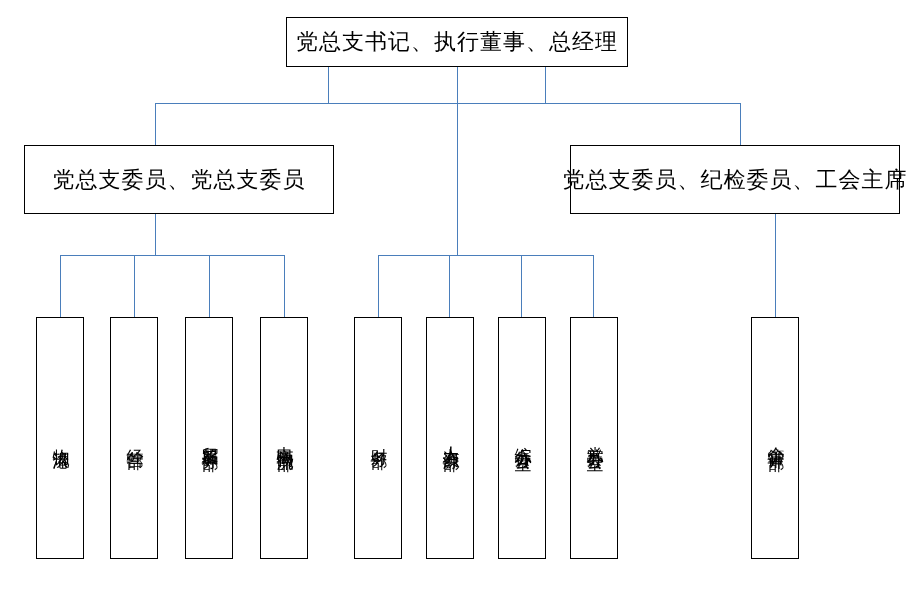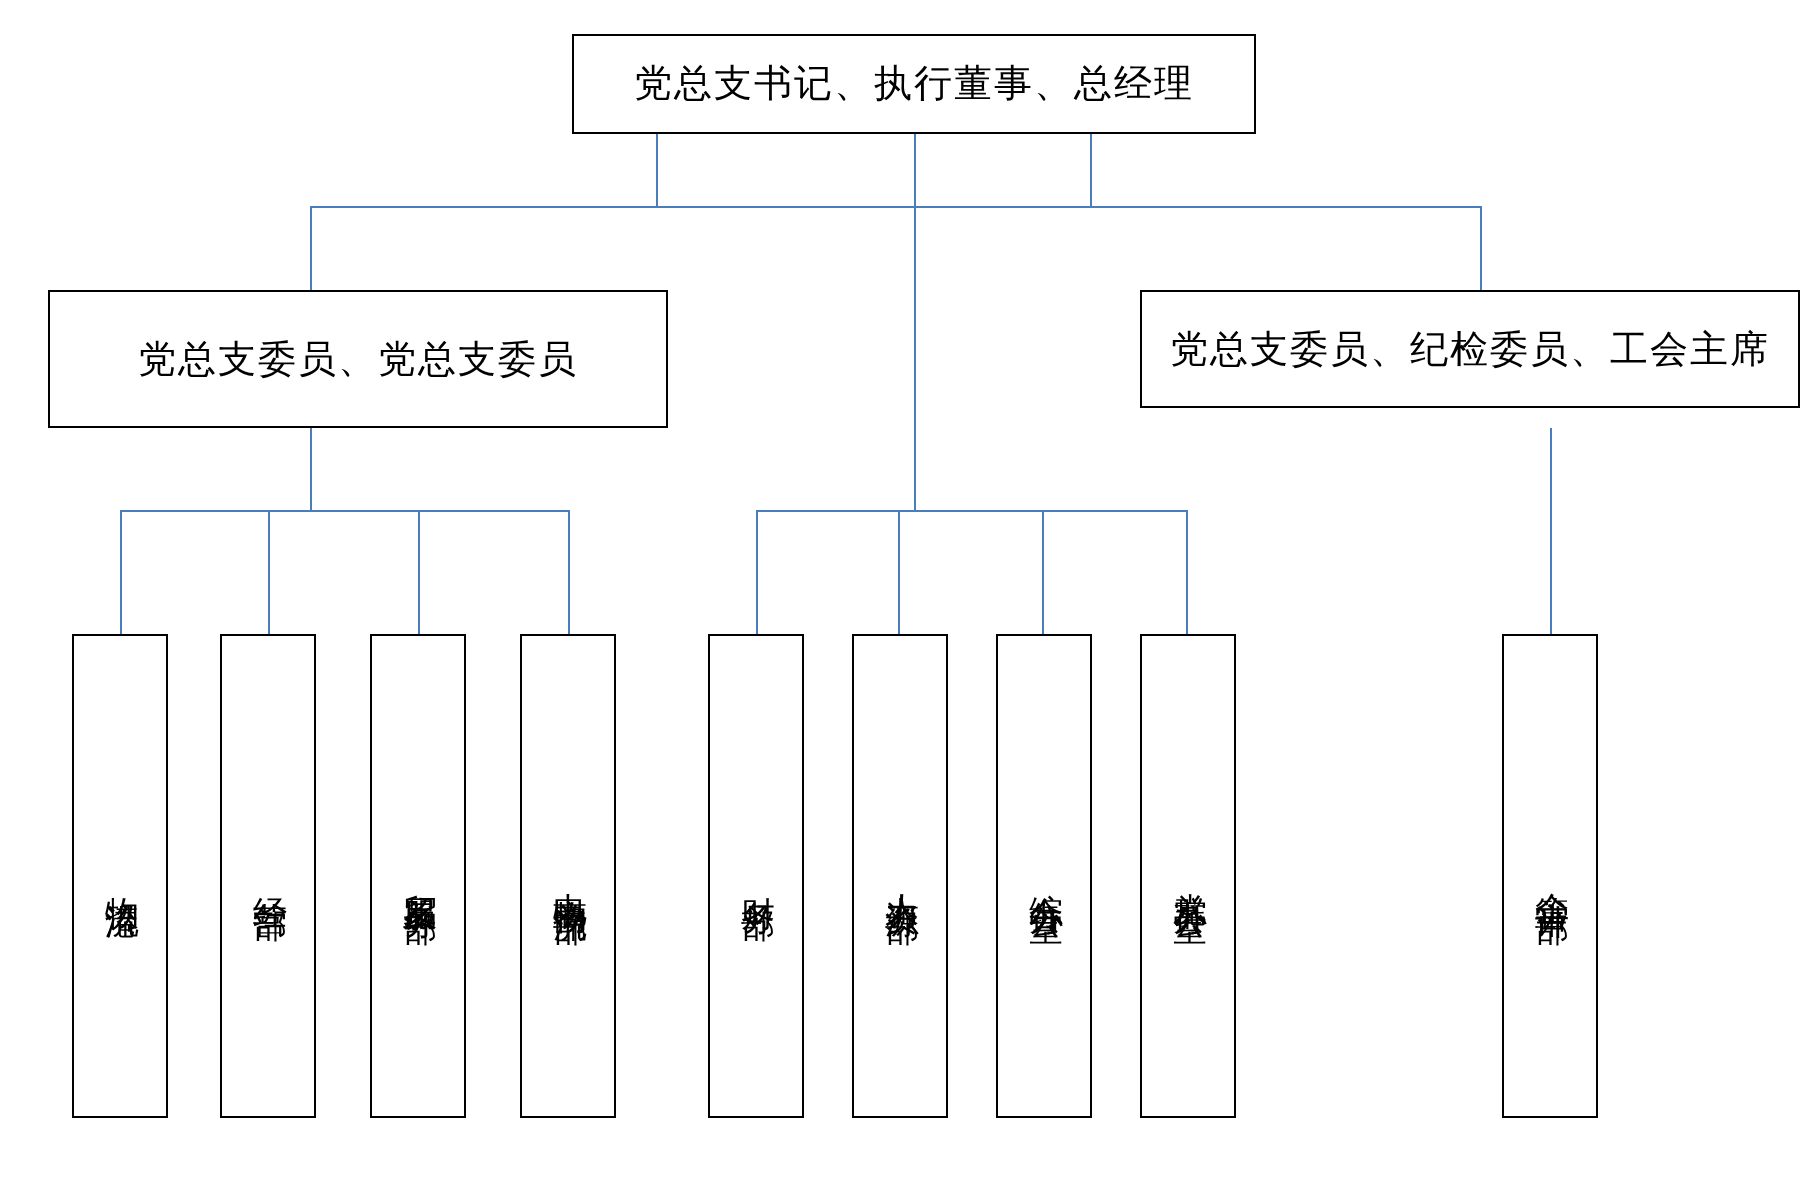--- a/index.html
+++ b/index.html
@@ -19,21 +19,21 @@
     position: absolute;
     box-sizing: border-box;
     border: 1px solid #000000;
     background: #ffffff;
     display: flex;
     align-items: center;
     justify-content: center;
     color: #000000;
   }
   .node.horiz {
-    font-size: 19px;
+    font-size: 22px;
     letter-spacing: 1px;
     white-space: nowrap;
   }
   .node.vert {
     writing-mode: vertical-rl;
     text-orientation: upright;
     font-size: 17px;
     letter-spacing: 2px;
     line-height: 1.35;
     text-align: center;
@@ -66,21 +66,21 @@
 
   <div class="connector h" style="left:155px; top:103px; width:585px;"></div>
 
   <div class="connector v" style="left:155px; top:103px; height:42px;"></div>
   <div class="connector v" style="left:740px; top:103px; height:42px;"></div>
 
   <div class="node horiz" style="left:24px; top:145px; width:310px; height:69px;">
     <span>党总支委员、党总支委员</span>
   </div>
 
-  <div class="node horiz" style="left:570px; top:145px; width:330px; height:59px;">
+  <div class="node horiz" style="left:570px; top:145px; width:330px; height:69px;">
     <span>党总支委员、纪检委员、工会主席</span>
   </div>
 
   <div class="connector v" style="left:155px; top:214px; height:41px;"></div>
 
   <div class="connector h" style="left:60px; top:255px; width:224px;"></div>
   <div class="connector v" style="left:60px; top:255px; height:62px;"></div>
   <div class="connector v" style="left:134px; top:255px; height:62px;"></div>
   <div class="connector v" style="left:209px; top:255px; height:62px;"></div>
   <div class="connector v" style="left:284px; top:255px; height:62px;"></div>

